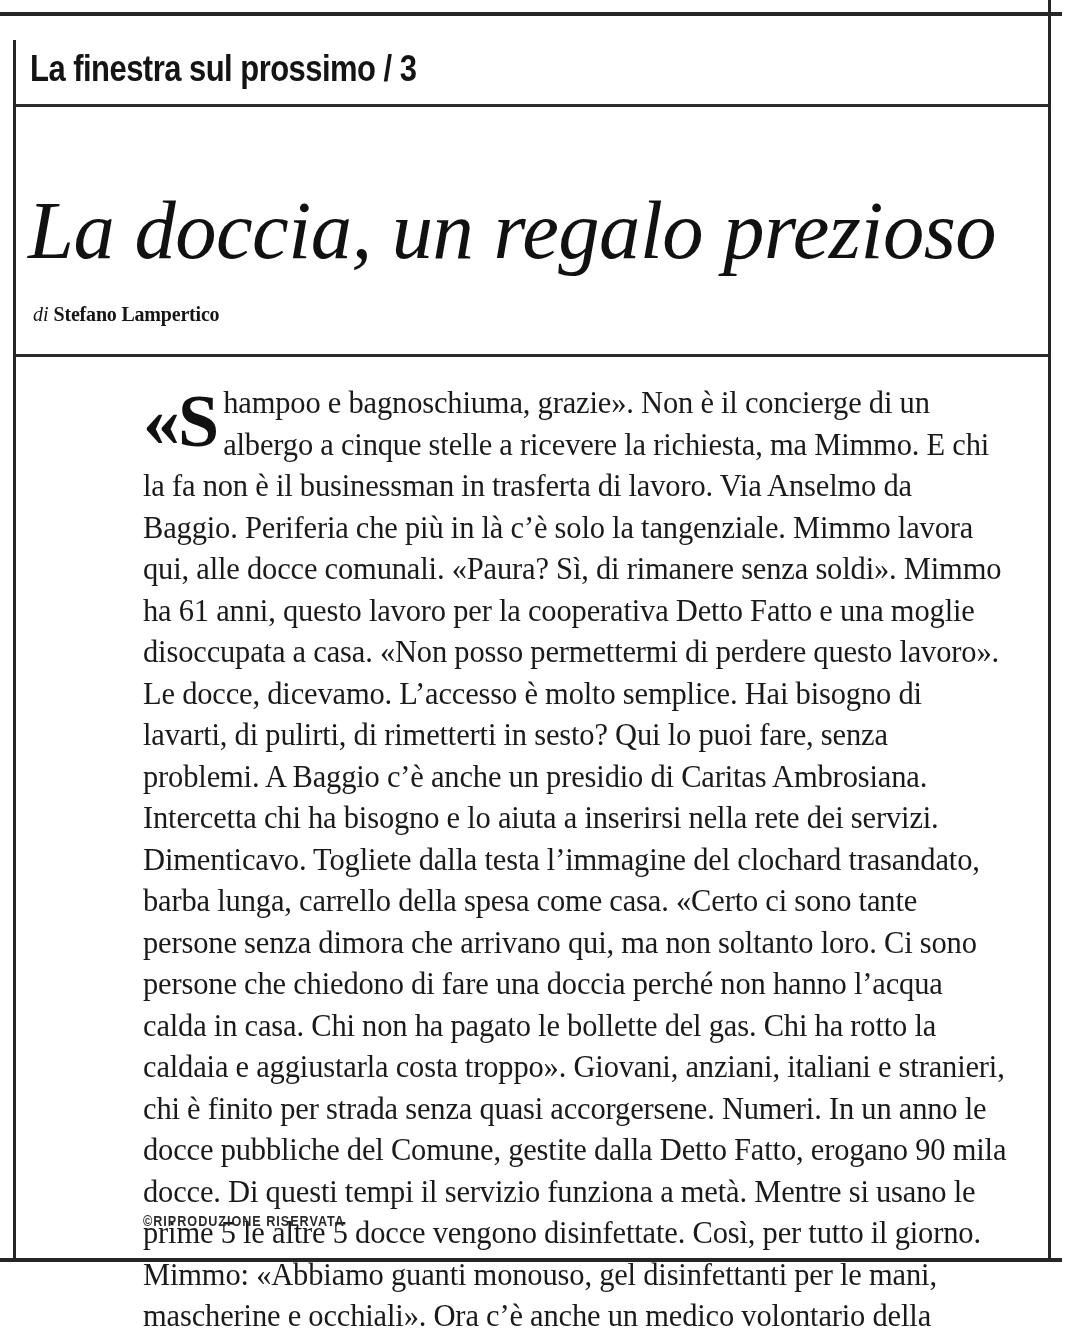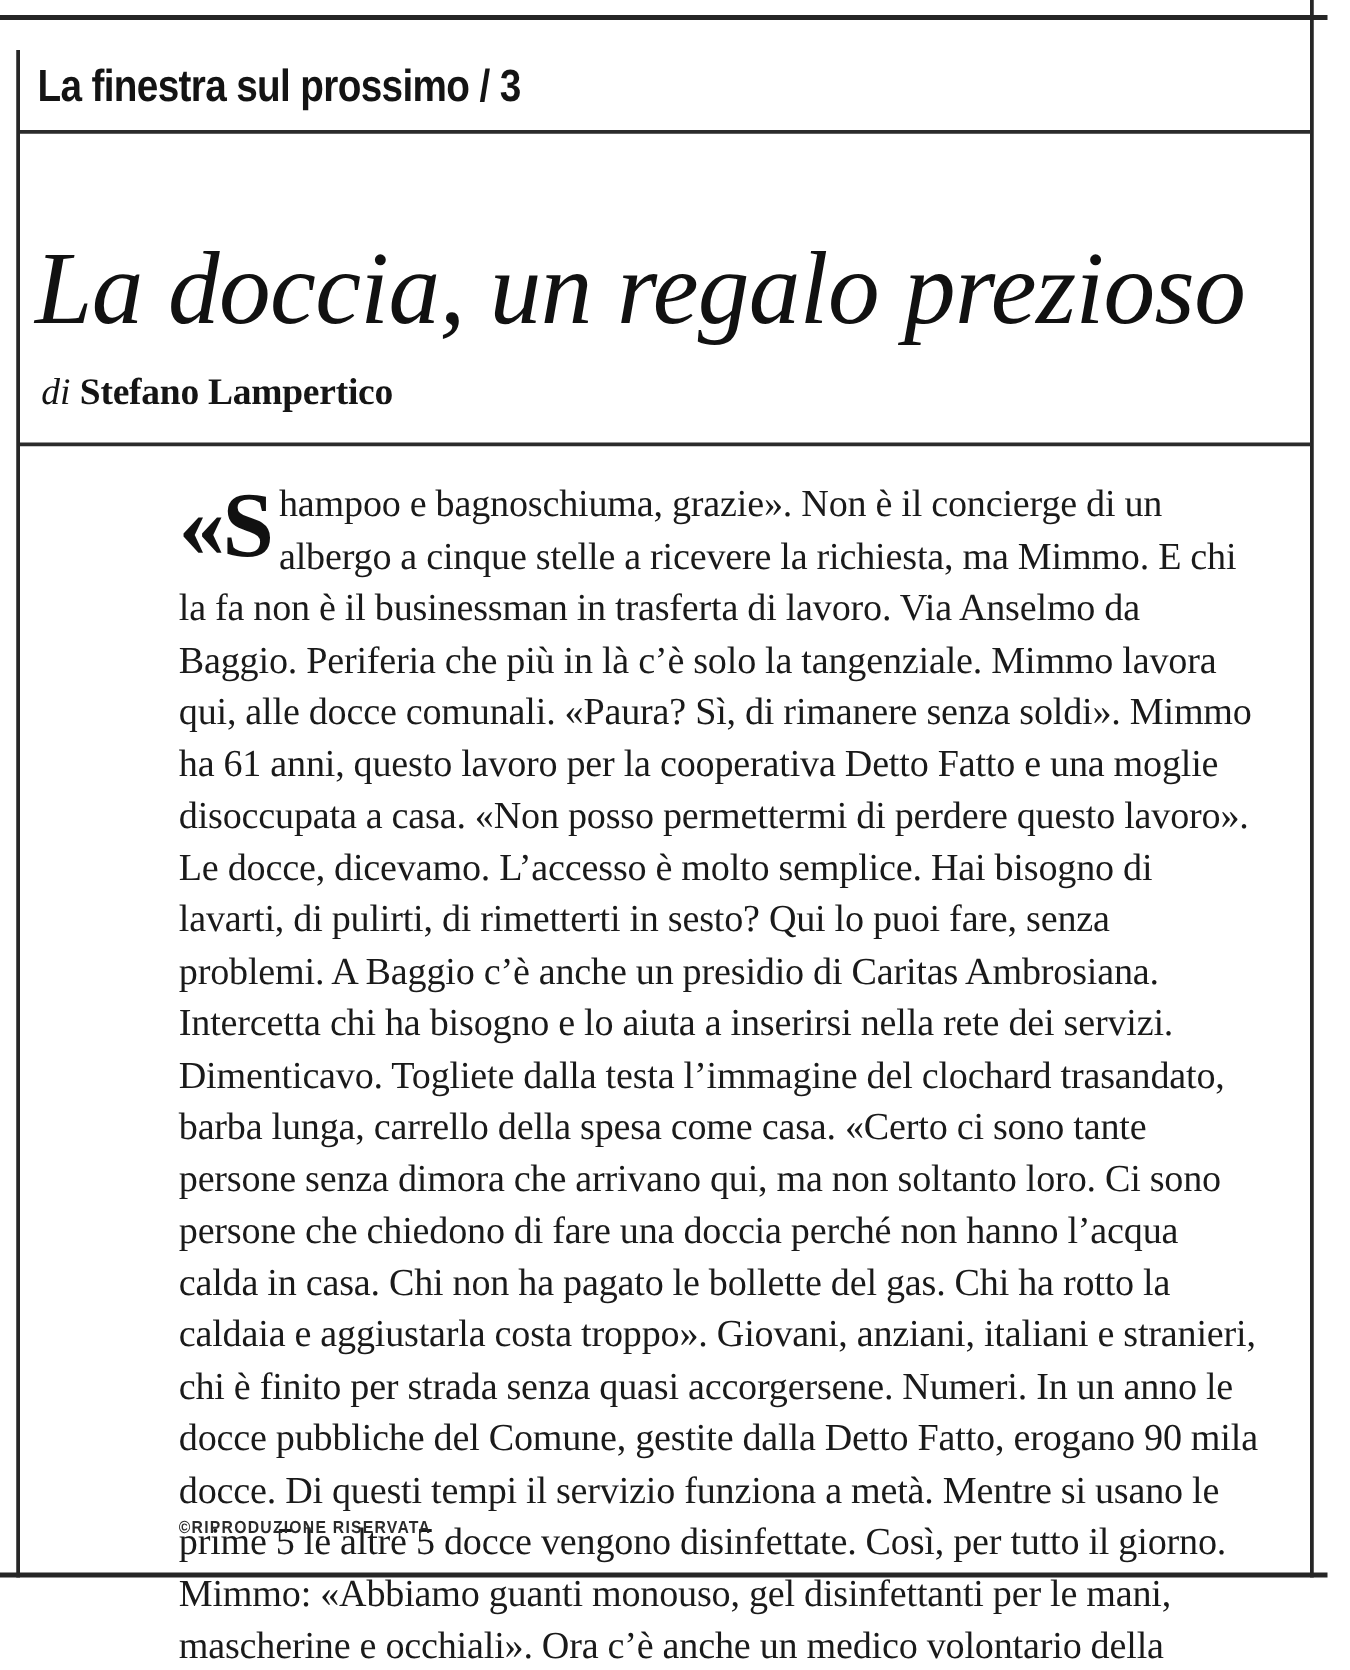--- a/index.html
+++ b/index.html
@@ -122,21 +122,21 @@
     white-space: nowrap;
     transform: scaleX(0.995);
     transform-origin: left top;
   }
 
   
   .byline {
     position: absolute;
     left: 33px;
     top: 299px;
-    font-size: 30px;
+    font-size: 20px;
     line-height: 30px;
     color: #151515;
     white-space: nowrap;
   }
   .byline .di {
     font-style: italic;
     font-weight: normal;
   }
   .byline .author {
     font-weight: bold;

